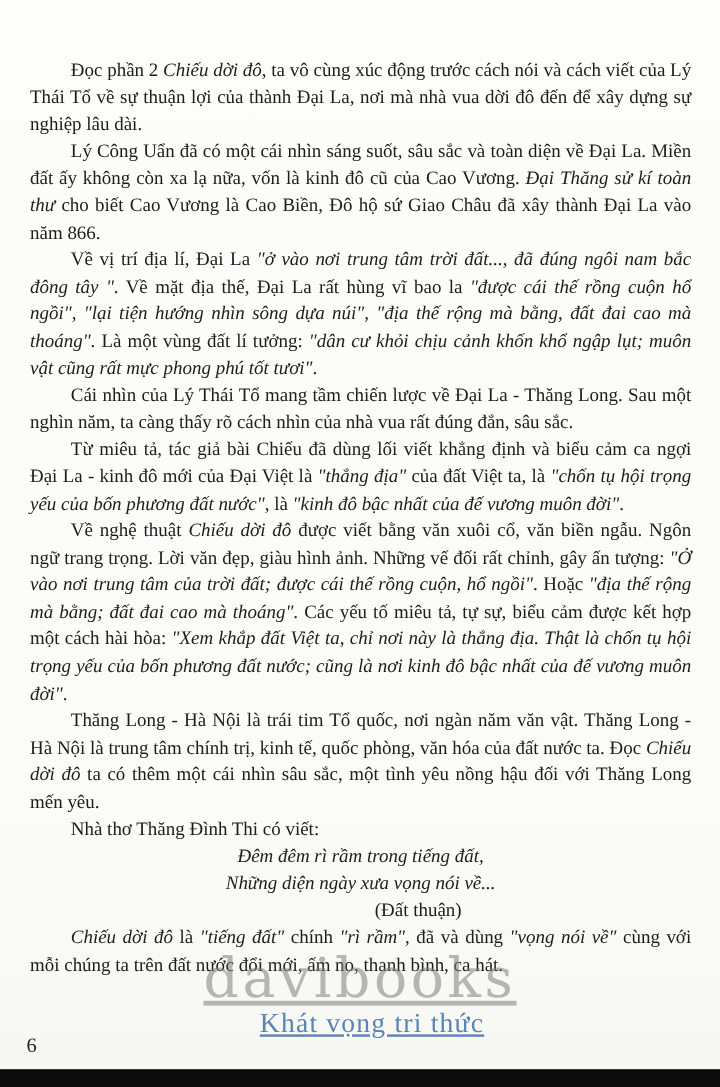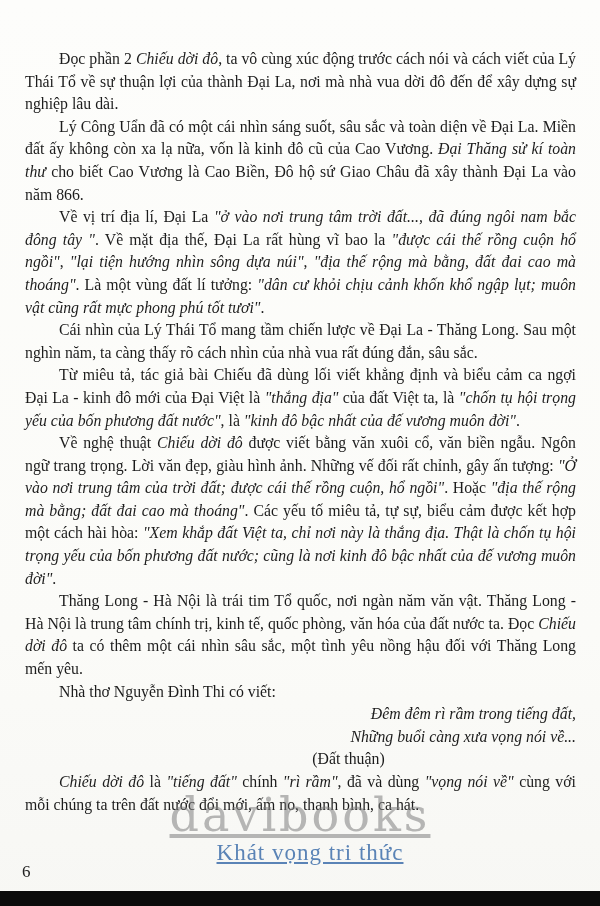--- a/index.html
+++ b/index.html
@@ -21,21 +21,21 @@
     margin-top: 40px;
   }
   p.para {
     margin: 0;
     font-size: 15.8px;
     line-height: 22.6px;
     text-align: justify;
     text-indent: 34px;
   }
   p.para.verse {
-    text-align: right;
+    text-align: center;
     text-indent: 0;
     font-family: Liberation Serif, serif;
   }
   p.para.attribution {
     text-align: center;
     text-indent: 0;
     transform: translateX(48px);
   }
   span.i { font-style: italic; }
   .watermark {
@@ -82,23 +82,23 @@
 
 <div class="page">
   <div class="content">
       <p class="para body"><span>Đọc phần 2 </span><span class="i">Chiếu dời đô</span><span>, ta vô cùng xúc động trước cách nói và cách viết của Lý Thái Tổ về sự thuận lợi của thành Đại La, nơi mà nhà vua dời đô đến để xây dựng sự nghiệp lâu dài.</span></p>
       <p class="para body"><span>Lý Công Uẩn đã có một cái nhìn sáng suốt, sâu sắc và toàn diện về Đại La. Miền đất ấy không còn xa lạ nữa, vốn là kinh đô cũ của Cao Vương. </span><span class="i">Đại Thăng sử kí toàn thư</span><span> cho biết Cao Vương là Cao Biền, Đô hộ sứ Giao Châu đã xây thành Đại La vào năm 866.</span></p>
       <p class="para body"><span>Về vị trí địa lí, Đại La </span><span class="i">"ở vào nơi trung tâm trời đất..., đã đúng ngôi nam bắc đông tây "</span><span>. Về mặt địa thế, Đại La rất hùng vĩ bao la </span><span class="i">"được cái thế rồng cuộn hổ ngồi"</span><span>, </span><span class="i">"lại tiện hướng nhìn sông dựa núi"</span><span>, </span><span class="i">"địa thế rộng mà bằng, đất đai cao mà thoáng"</span><span>. Là một vùng đất lí tưởng: </span><span class="i">"dân cư khỏi chịu cảnh khốn khổ ngập lụt; muôn vật cũng rất mực phong phú tốt tươi"</span><span>.</span></p>
       <p class="para body"><span>Cái nhìn của Lý Thái Tổ mang tầm chiến lược về Đại La - Thăng Long. Sau một nghìn năm, ta càng thấy rõ cách nhìn của nhà vua rất đúng đắn, sâu sắc.</span></p>
       <p class="para body"><span>Từ miêu tả, tác giả bài Chiếu đã dùng lối viết khẳng định và biểu cảm ca ngợi Đại La - kinh đô mới của Đại Việt là </span><span class="i">"thắng địa"</span><span> của đất Việt ta, là </span><span class="i">"chốn tụ hội trọng yếu của bốn phương đất nước"</span><span>, là </span><span class="i">"kinh đô bậc nhất của đế vương muôn đời"</span><span>.</span></p>
       <p class="para body"><span>Về nghệ thuật </span><span class="i">Chiếu dời đô</span><span> được viết bằng văn xuôi cổ, văn biền ngẫu. Ngôn ngữ trang trọng. Lời văn đẹp, giàu hình ảnh. Những vế đối rất chỉnh, gây ấn tượng: </span><span class="i">"Ở vào nơi trung tâm của trời đất; được cái thế rồng cuộn, hổ ngồi"</span><span>. Hoặc </span><span class="i">"địa thế rộng mà bằng; đất đai cao mà thoáng"</span><span>. Các yếu tố miêu tả, tự sự, biểu cảm được kết hợp một cách hài hòa: </span><span class="i">"Xem khắp đất Việt ta, chỉ nơi này là thắng địa. Thật là chốn tụ hội trọng yếu của bốn phương đất nước; cũng là nơi kinh đô bậc nhất của đế vương muôn đời"</span><span>.</span></p>
       <p class="para body"><span>Thăng Long - Hà Nội là trái tim Tổ quốc, nơi ngàn năm văn vật. Thăng Long - Hà Nội là trung tâm chính trị, kinh tế, quốc phòng, văn hóa của đất nước ta. Đọc </span><span class="i">Chiếu dời đô</span><span> ta có thêm một cái nhìn sâu sắc, một tình yêu nồng hậu đối với Thăng Long mến yêu.</span></p>
-      <p class="para body"><span>Nhà thơ Nguyễn Đình Thi có viết:</span></p>
+      <p class="para body"><span>Nhà thơ Thăng Đình Thi có viết:</span></p>
       <p class="para verse"><span class="i">Đêm đêm rì rầm trong tiếng đất,</span></p>
-      <p class="para verse"><span class="i">Những buổi càng xưa vọng nói về...</span></p>
+      <p class="para verse"><span class="i">Những diện ngày xưa vọng nói về...</span></p>
       <p class="para attribution"><span>(Đất thuận)</span></p>
       <p class="para body"><span class="i">Chiếu dời đô</span><span> là </span><span class="i">"tiếng đất"</span><span> chính </span><span class="i">"rì rầm"</span><span>, đã và dùng </span><span class="i">"vọng nói về"</span><span> cùng với mỗi chúng ta trên đất nước đổi mới, ấm no, thanh bình, ca hát.</span></p>
     </div>
 
   <div class="watermark wm-name">davibooks</div>
   <div class="watermark wm-slogan">Khát vọng tri thức</div>
 
   <div class="page-number">6</div>
 
   <div class="bottom-bar"></div>

